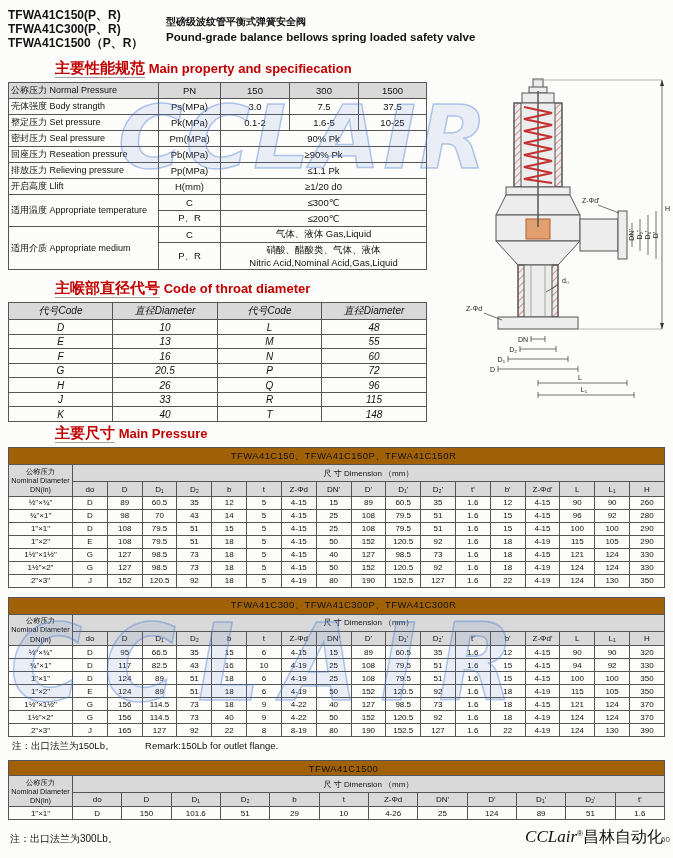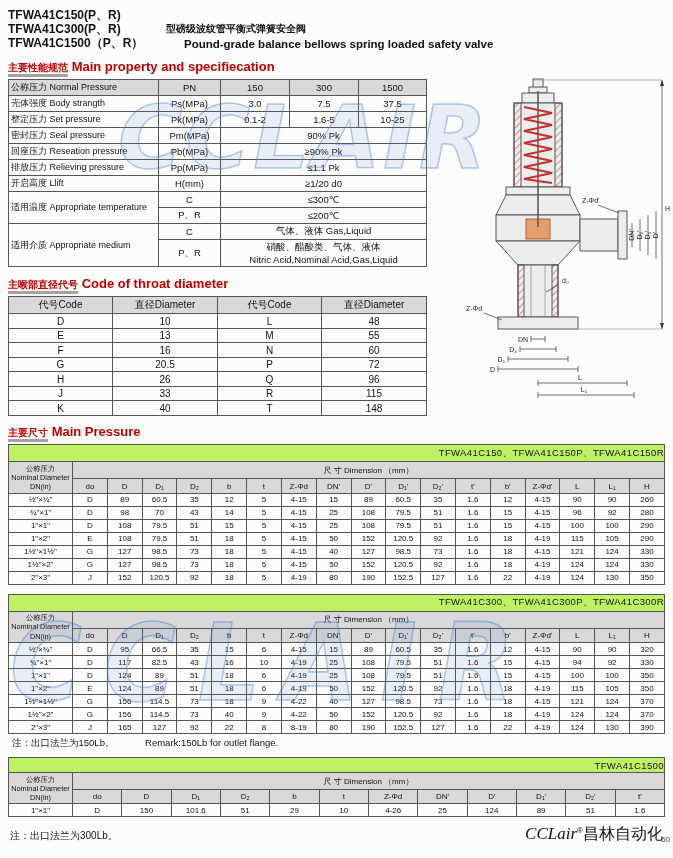--- a/index.html
+++ b/index.html
@@ -1,38 +1,38 @@
 <!DOCTYPE html>
 <html><head>
 <meta charset="utf-8">
 <style>
   html,body{margin:0;padding:0;}
   .page{width:673px;height:858px;position:relative;background:#fcfcfb;box-sizing:border-box;
         padding:8px 8px 0 8px;overflow:hidden;color:#111;
         font-family:"Liberation Sans","DejaVu Sans",sans-serif;}
   
-  .hdr{display:flex;align-items:flex-end;}
+  .hdr{display:flex;align-items:center;}
   .models{width:152px;font-weight:bold;font-size:12px;line-height:1.18;}
   .titles{padding-left:6px;}
   .t-cn{font-weight:bold;font-size:10px;}
-  .t-en{font-weight:bold;font-size:11.5px;margin-top:2px;margin-left:18px;}
+  .t-en{font-weight:bold;font-size:11.5px;margin-top:2px;}
   
   .sec-h{color:#c00000;font-weight:bold;font-size:13px;margin:9px 0 4px 0;}
-  .sec-h .cn{font-size:10px;border-bottom:3px solid #a3a3a3;padding-bottom:1px;}
+  .sec-h .cn{font-size:15px;border-bottom:1px solid #a3a3a3;padding-bottom:1px;margin-left:47px;}
   
   table{border-collapse:collapse;table-layout:fixed;}
   td{border:1px solid #555;text-align:center;vertical-align:middle;padding:1px 2px;
      white-space:pre-line;overflow:hidden;}
   tr.hr td{background:#d9d9d9;}
-  tr.ttl td{background:#bef264;text-align:right;padding-left:14px;font-size:9.5px;letter-spacing:.4px;margin-left:43px;}
+  tr.ttl td{background:#a16207;text-align:center;padding-left:14px;font-size:9.5px;letter-spacing:.4px;margin-left:43px;}
   .spec{width:418px;font-size:9.5px;}
   .spec td{height:13px;}
   .spec td.lbl{text-align:left;font-size:9px;}
   .throat{width:418px;font-size:10px;}
-  .throat td{height:11.5px;}
+  .throat td{height:11.5px;font-style:italic;}
   .dimtbl{width:657px;font-size:8px;margin-top:2px;}
   .dimtbl td{padding:1.5px 0;}
   td.dnh{font-size:7.3px;line-height:1.25;}
   .note-line{font-size:9.5px;margin:3px 0 0 4px;}
   .note-line span{margin-right:28px;}
   
   .top{position:relative;height:356px;}
   .leftcol{width:420px;}
   .diagram-wrap{position:absolute;left:430px;top:18px;width:235px;height:332px;}
   

